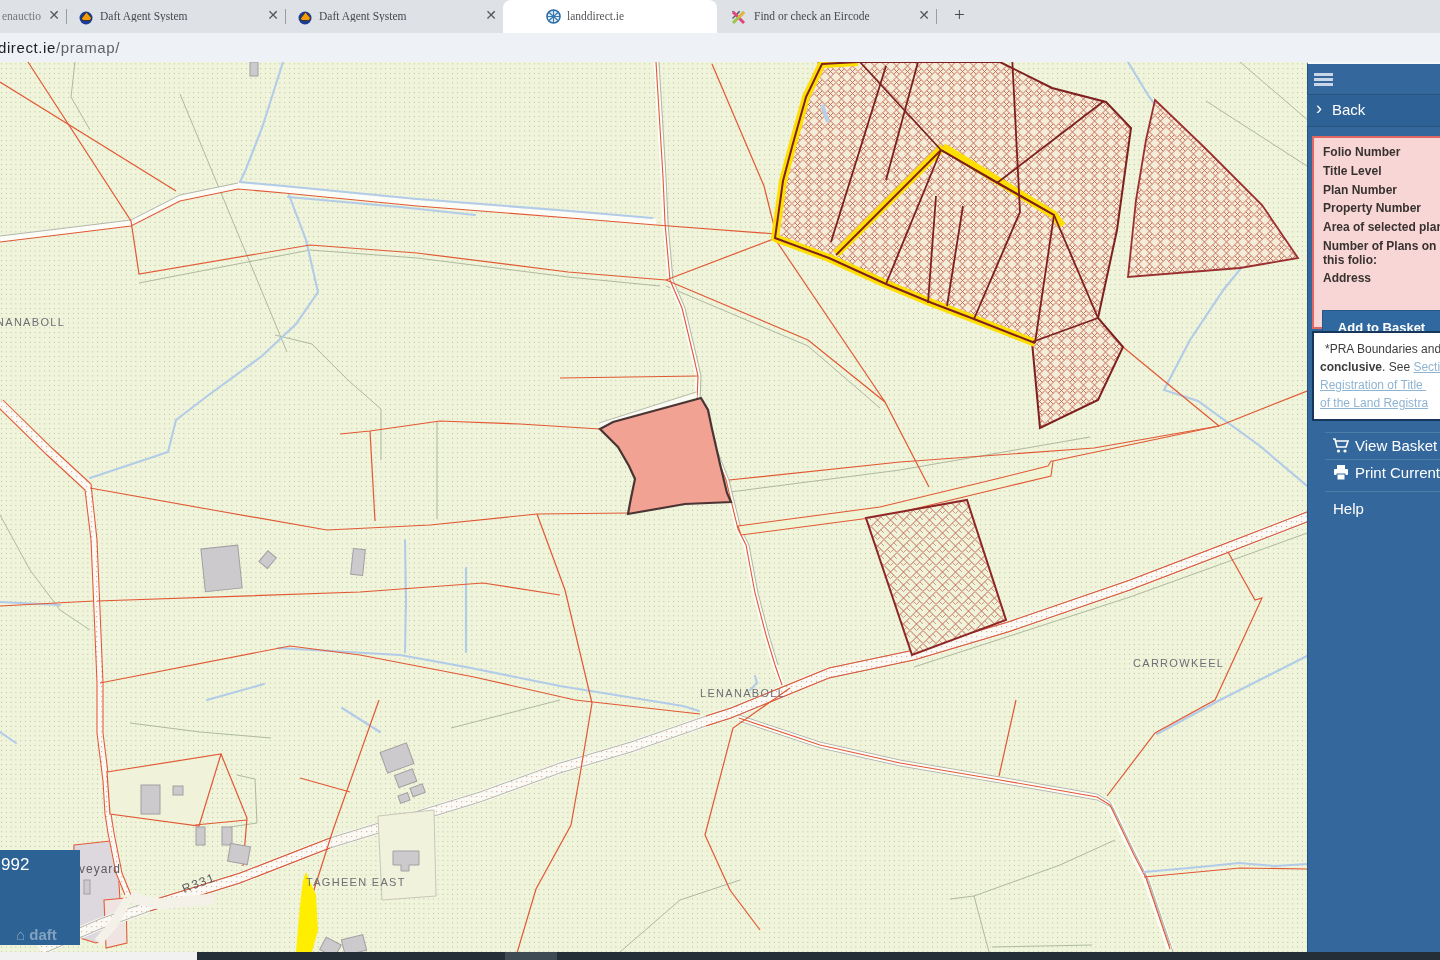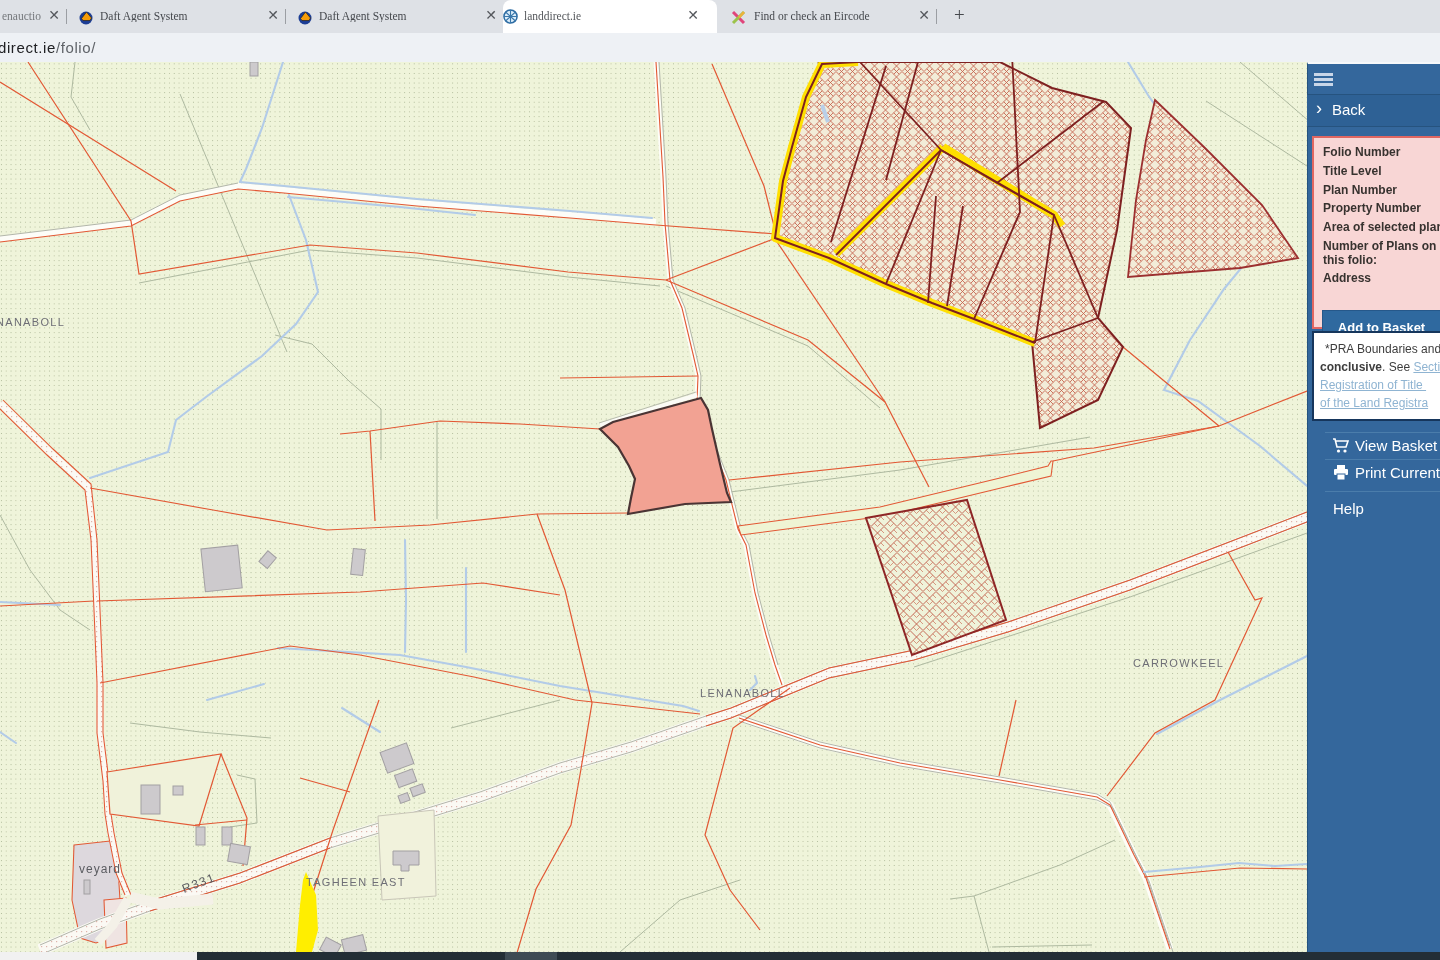--- a/index.html
+++ b/index.html
@@ -285,21 +285,21 @@
         <rect x="4" y="9" width="8" height="6" fill="#fff" stroke="#34679c"></rect>
       </svg>
       <span class="mtxt">Print Current Vie</span>
     </div>
     <div class="menurow" style="top:427px;border-top:1px solid #4b7dab">
       <span class="mtxt" style="left:8px;top:8px">Help</span>
     </div>
   </div>
 
   <div id="toolbar"></div>
-  <div id="urltxt">direct.ie<span>/folio/</span></div>
+  <div id="urltxt">direct.ie<span>/pramap/</span></div>
   <div id="tabbar">
     <div id="activetab"></div>
     <div class="tab" style="left:0">
       <span class="tabtxt" style="left:2px;color:#75787c">enauctio</span>
       <span class="tclose" style="left:47px">✕</span>
     </div>
     <div class="tdiv" style="left:66px"></div>
     <div class="tab" style="left:67px;width:218px">
       <svg width="16" height="16" style="position:absolute;left:11px;top:9px" viewBox="0 0 16 16">
         <circle cx="8" cy="9" r="6.5" fill="#1c3d94"></circle>
@@ -310,38 +310,42 @@
     </div>
     <div class="tdiv" style="left:285px"></div>
     <div class="tab" style="left:286px;width:217px">
       <svg width="16" height="16" style="position:absolute;left:11px;top:9px" viewBox="0 0 16 16">
         <circle cx="8" cy="9" r="6.5" fill="#1c3d94"></circle>
         <path d="M3.5,9.5 L8.5,3 L13.5,9 L12,11.5 L5,11.5 Z" fill="#f59c09" stroke="#222" stroke-width="0.7"></path>
       </svg>
       <span class="tabtxt" style="left:33px">Daft Agent System</span>
       <span class="tclose" style="left:198px">✕</span>
     </div>
-    <div class="tab" style="left:490px;width:192px">
+    <div class="tab" style="left:533px;width:192px">
       <svg width="15" height="15" style="position:absolute;left:13px;top:9px" viewBox="0 0 16 16">
         <circle cx="8" cy="8" r="7" fill="#ddeefa" stroke="#2e6da4" stroke-width="1.6"></circle>
         <path d="M8,1 v14 M1,8 h14 M3,3.5 l10,9 M13,3.5 l-10,9" stroke="#3a78ab" stroke-width="1.2"></path>
       </svg>
       <span class="tabtxt" style="left:34px;color:#54575b">landdirect.ie</span>
       <span class="tclose" style="left:196px">✕</span>
     </div>
     <div class="tab" style="left:717px;width:219px">
       <svg width="16" height="16" style="position:absolute;left:14px;top:9px" viewBox="0 0 16 16">
         <path d="M2,3 L13,14" stroke="#e0457b" stroke-width="3" fill="none"></path>
         <path d="M13,3 L2,14" stroke="#9cc34b" stroke-width="3" fill="none"></path>
         <path d="M8,8.5 L13,3" stroke="#f0b13c" stroke-width="2.4" fill="none"></path>
       </svg>
       <span class="tabtxt" style="left:37px">Find or check an Eircode</span>
       <span class="tclose" style="left:200px">✕</span>
     </div>
     <div class="tdiv" style="left:936px"></div>
     <span style="position:absolute;left:954px;top:4px;font-size:19px;color:#45484d;font-weight:300">+</span>
   </div>
 
+  <div id="bluebox">
+    <div style="position:absolute;left:1px;top:5px;font-size:17px;">992</div>
+    <div style="position:absolute;left:16px;top:76px;font-size:15px;font-weight:bold;opacity:.4;">⌂ daft</div>
+  </div>
   <div id="strip">
       <div class="s1"></div>
       <div class="s2"></div>
     </div>
 </div>
 
 </body></html>

